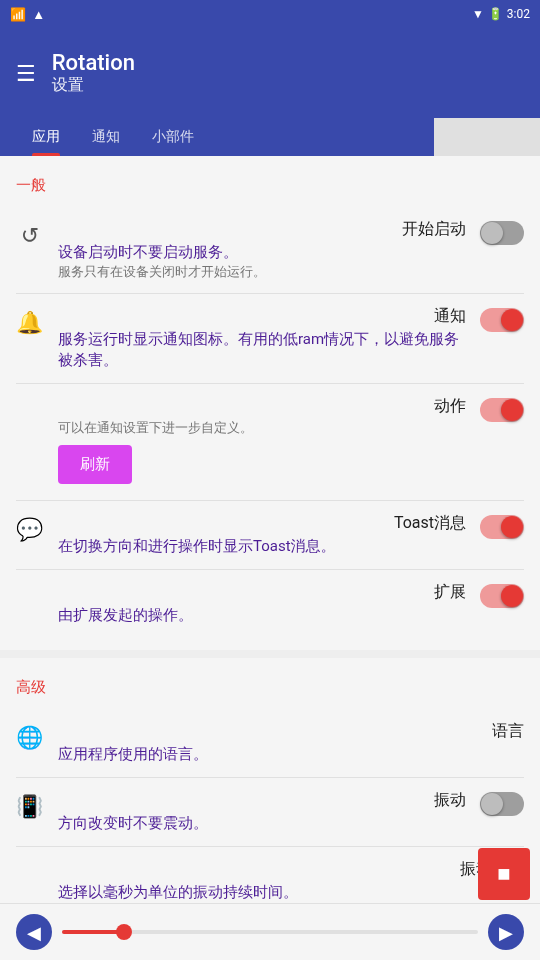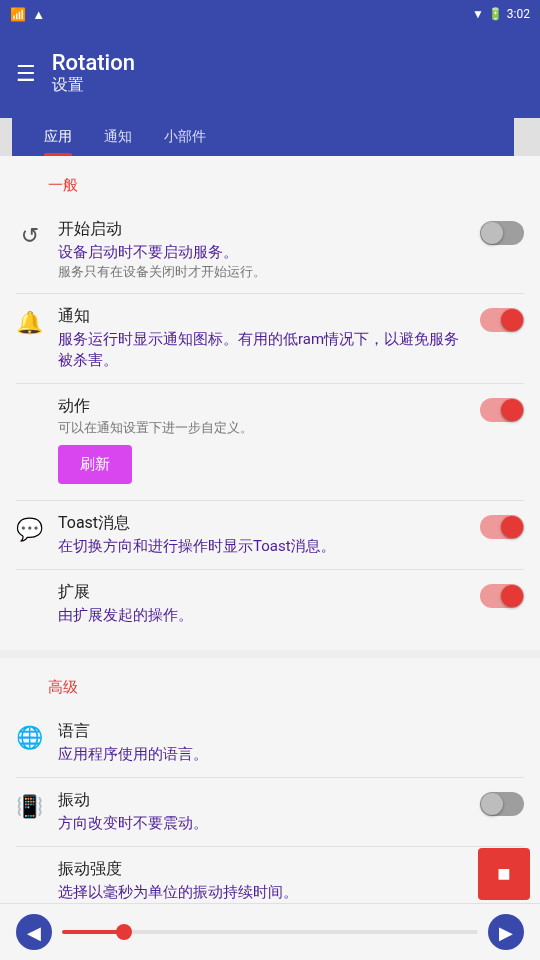--- a/index.html
+++ b/index.html
@@ -25,25 +25,24 @@
       padding: 0 16px;
       gap: 16px;
     }
     .top-bar-title { color: white; }
     .top-bar-title .main-title { font-size: 22px; font-weight: 500; }
     .top-bar-title .sub-title { font-size: 16px; opacity: 0.9; }
     .hamburger-icon { color: white; font-size: 22px; cursor: pointer; }
 
     
     .tabs {
-      width: 502px;
+      width: 434px;
       background: #3949ab;
       display: flex;
       padding: 0 16px;
-      margin-left: 12px;
     }
     .tab {
       color: white; font-size: 14px;
       padding: 10px 16px;
       cursor: pointer;
       position: relative;
       opacity: 0.8;
     }
     .tab.active {
       opacity: 1;
@@ -67,39 +66,38 @@
     .section {
       background: #f5f5f5;
       margin-bottom: 8px;
       padding: 12px 0;
     }
     .section-title {
       color: #e53935;
       font-size: 15px;
       font-weight: 500;
       padding: 8px 16px 12px 16px;
-      margin-left: 32px;
     }
 
     
     .setting-row {
       display: flex; align-items: flex-start;
       padding: 12px 16px;
       background: #f5f5f5;
       gap: 14px;
     }
     .setting-row-icon {
       width: 28px; min-width: 28px; height: 28px;
       display: flex; align-items: center; justify-content: center;
       margin-top: 2px;
       color: #555;
       font-size: 22px;
     }
     .setting-row-content { flex: 1; }
-    .setting-row-title { font-size: 16px; color: #212121; margin-bottom: 2px; }
+    .setting-row-title { font-size: 16px; color: #212121; margin-bottom: 2px; text-align: right; }
     .setting-row-desc { font-size: 15px; color: #4c1d95; line-height: 1.4; }
     .setting-row-desc2 { font-size: 13px; color: #757575; }
     .setting-row-toggle { display: flex; align-items: center; padding-top: 2px; }
 
     
     .toggle {
       width: 44px; height: 24px;
       border-radius: 12px;
       position: relative;
       cursor: pointer;

